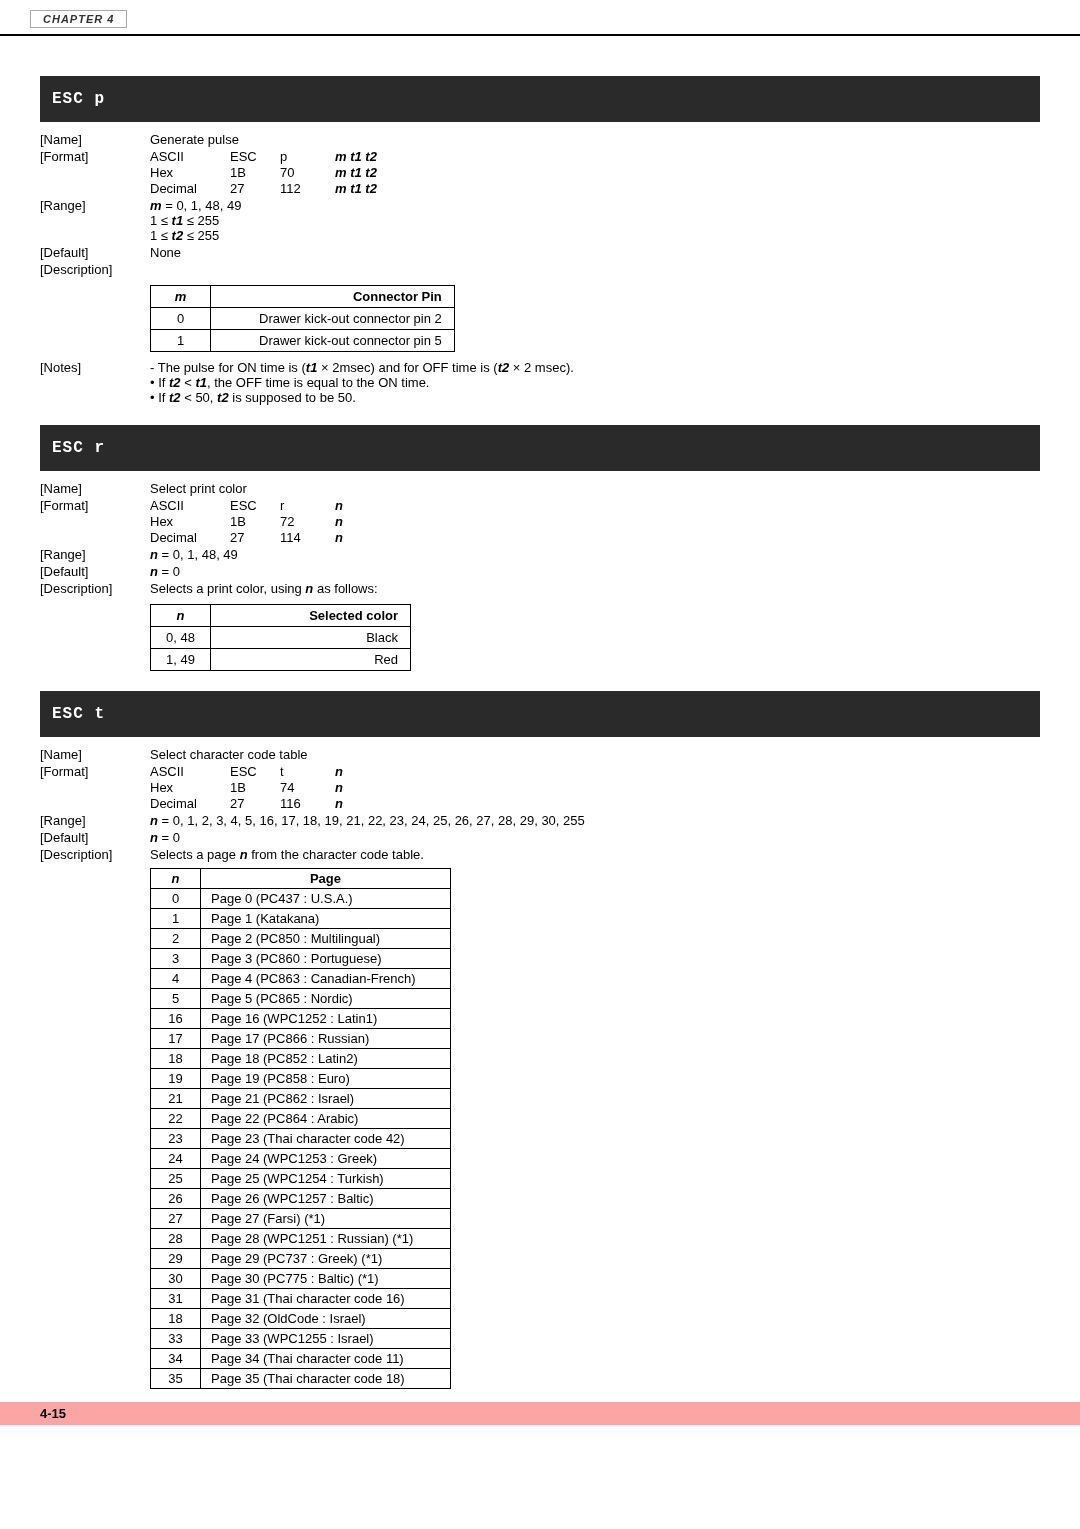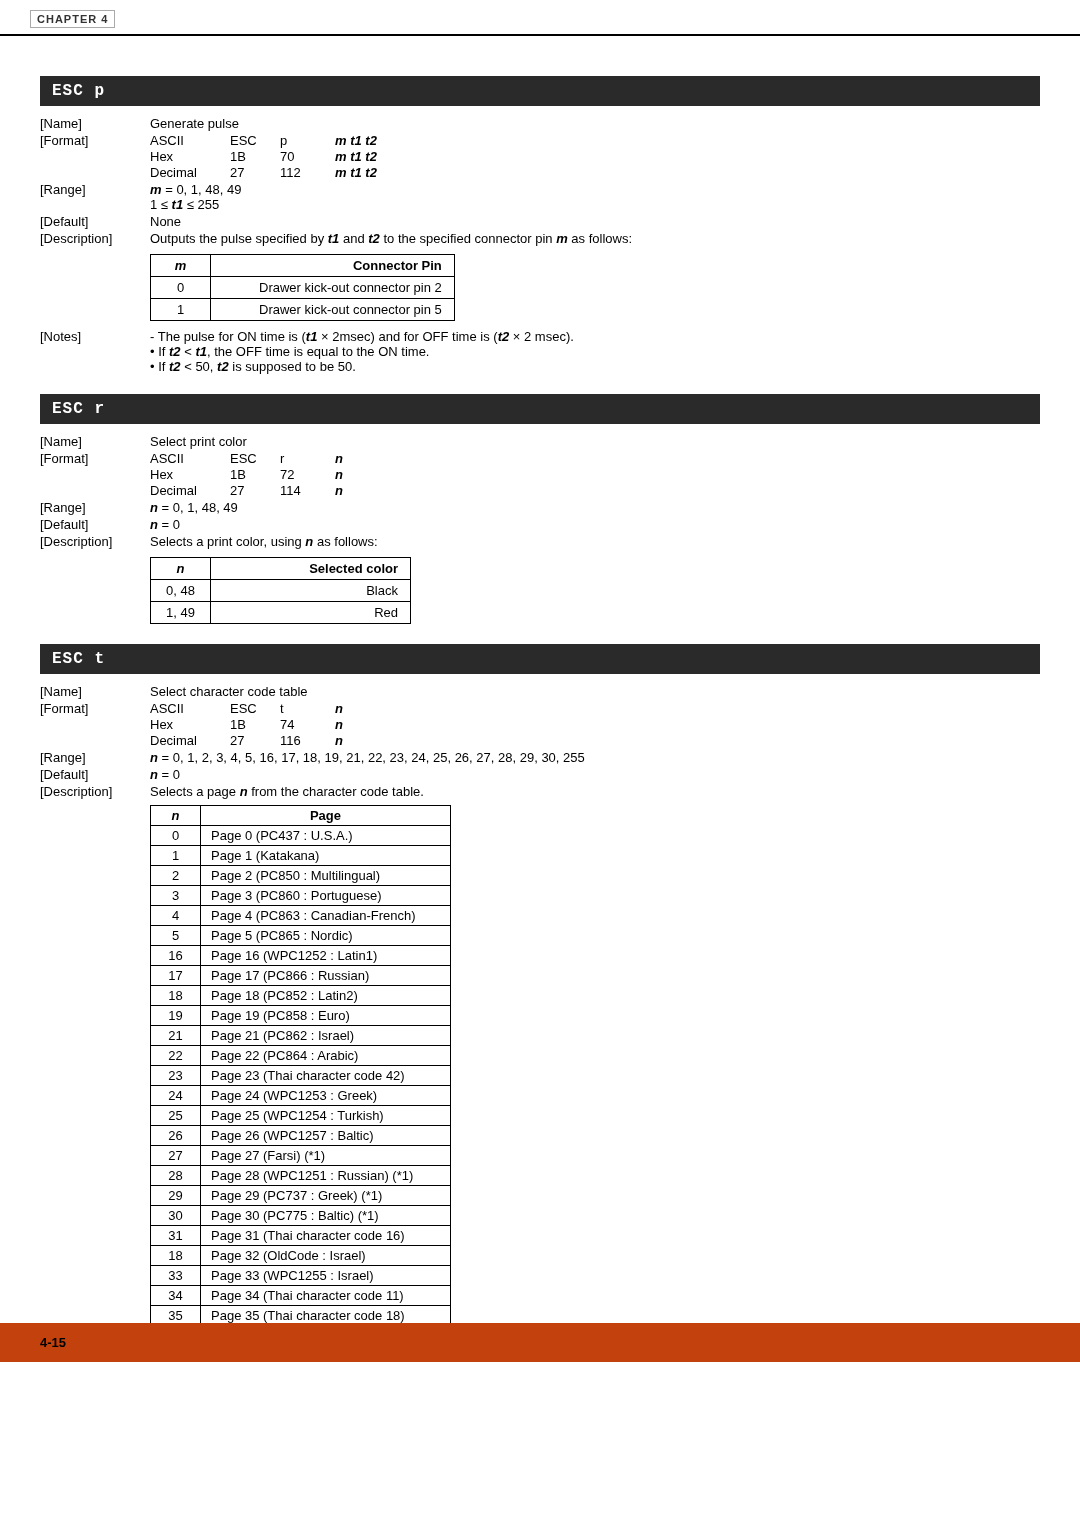--- a/index.html
+++ b/index.html
@@ -22,24 +22,25 @@
       background: #fff;
       padding: 10px 30px 0 30px;
       border-bottom: 2px solid #000;
       display: flex;
       align-items: flex-end;
       gap: 10px;
       padding-bottom: 6px;
     }
     .chapter-label {
       font-size: 11px;
+      font-style: italic;
       font-weight: bold;
       color: #333;
       background: #fff;
-      padding: 2px 6px;
+      padding: 2px 12px;
       border: 1px solid #aaa;
       letter-spacing: 1px;
       text-transform: uppercase;
     }
     .page-title {
       font-size: 26px;
       font-style: italic;
       font-weight: bold;
       color: #000;
     }
@@ -47,21 +48,21 @@
     .content {
       padding: 20px 40px 30px 40px;
     }
 
     
     .section-header {
       background: #2a2a2a;
       color: #fff;
       font-size: 16px;
       font-weight: bold;
-      padding: 6px 12px;
+      padding: 14px 12px;
       margin-bottom: 10px;
       margin-top: 20px;
       font-family: 'Courier New', monospace;
       letter-spacing: 1px;
     }
 
     
     .cmd-block {
       margin-bottom: 6px;
     }
@@ -107,22 +108,22 @@
       min-width: 200px;
       padding-left: 48px;
     }
 
     
     .footer {
       position: absolute;
       bottom: 0;
       left: 0;
       right: 0;
-      padding: 12px 40px;
-      background: #c2410c;
+      padding: 4px 40px;
+      background: #fca5a5;
       font-size: 13px;
       font-weight: bold;
     }
 
     .range-block { font-size: 13px; }
 
     .page-table {
       border-collapse: collapse;
       margin: 6px 0 6px 110px;
     }
@@ -187,31 +188,31 @@
             <span class="bold-italic">m t1 t2</span>
           </div>
         </div>
       </div>
 
       <div class="cmd-row">
         <span class="cmd-label">[Range]</span>
         <div class="cmd-value range-block">
           <div><span class="bold-italic">m</span> = 0, 1, 48, 49</div>
           <div>1 ≤ <span class="bold-italic">t1</span> ≤ 255</div>
+          <div>1 ≤ <span class="bold-italic">t2</span> ≤ 255</div>
         </div>
       </div>
 
       <div class="cmd-row">
         <span class="cmd-label">[Default]</span>
         <span class="cmd-value">None</span>
       </div>
 
       <div class="cmd-row">
         <span class="cmd-label">[Description]</span>
-        <span class="cmd-value">Outputs the pulse specified by <span class="bold-italic">t1</span> and <span class="bold-italic">t2</span> to the specified connector pin <span class="bold-italic">m</span> as follows:</span>
       </div>
 
       <table class="data-table">
         <thead>
           <tr>
             <th><span class="bold-italic">m</span></th>
             <th>Connector Pin</th>
           </tr>
         </thead>
         <tbody>

